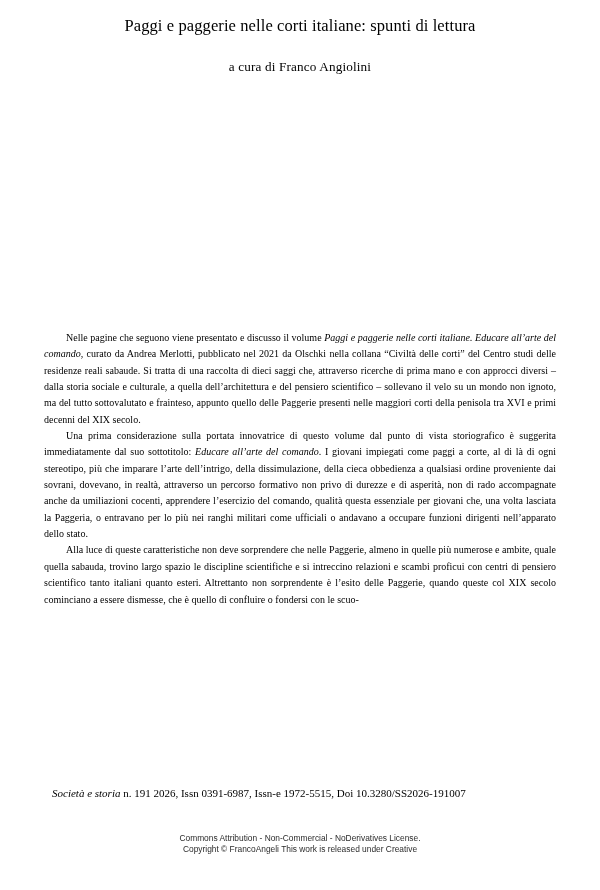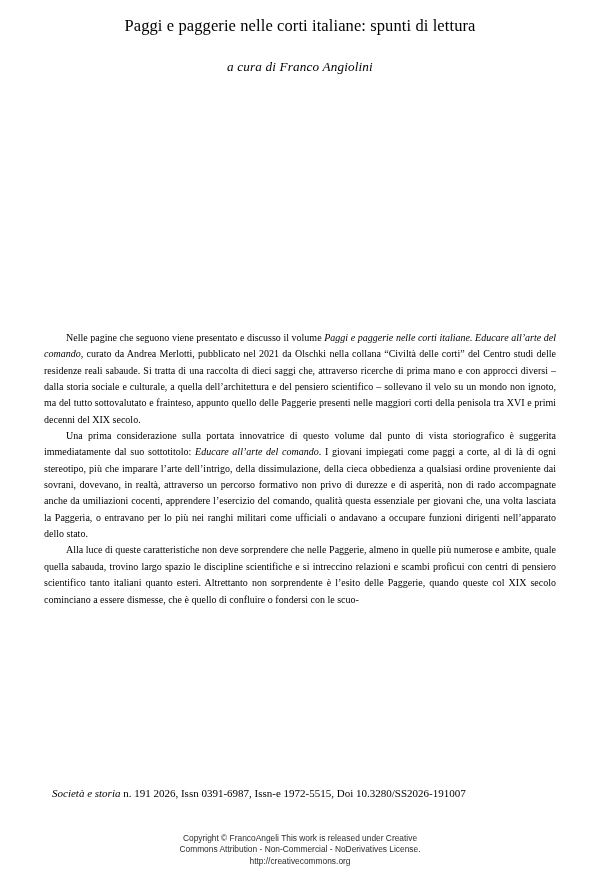--- a/index.html
+++ b/index.html
@@ -35,21 +35,20 @@
     font-size: 16.5px;
     line-height: 1.25;
     font-weight: normal;
     margin: 0;
     letter-spacing: 0.1px;
   }
   .doc-byline {
     margin: 0;
     margin-top: 22px;
     font-size: 13.2px;
-    font-style: italic;
     font-weight: normal;
     letter-spacing: 0.15px;
   }
 
   
   .body-block {
     position: absolute;
     top: 330px;
     left: 44px;
     width: 512px;
@@ -110,18 +109,17 @@
     <p class="para"><span>Nelle pagine che seguono viene presentato e discusso il volume </span><i>Paggi e paggerie nelle corti italiane. Educare all’arte del comando</i><span>, curato da Andrea Merlotti, pubblicato nel 2021 da Olschki nella collana “Civiltà delle corti” del Centro studi delle residenze reali sabaude. Si tratta di una raccolta di dieci saggi che, attraverso ricerche di prima mano e con approcci diversi – dalla storia sociale e culturale, a quella dell’architettura e del pensiero scientifico – sollevano il velo su un mondo non ignoto, ma del tutto sottovalutato e frainteso, appunto quello delle Paggerie presenti nelle maggiori corti della penisola tra XVI e primi decenni del XIX secolo.</span></p>
     <p class="para"><span>Una prima considerazione sulla portata innovatrice di questo volume dal punto di vista storiografico è suggerita immediatamente dal suo sottotitolo: </span><i>Educare all’arte del comando</i><span>. I giovani impiegati come paggi a corte, al di là di ogni stereotipo, più che imparare l’arte dell’intrigo, della dissimulazione, della cieca obbedienza a qualsiasi ordine proveniente dai sovrani, dovevano, in realtà, attraverso un percorso formativo non privo di durezze e di asperità, non di rado accompagnate anche da umiliazioni cocenti, apprendere l’esercizio del comando, qualità questa essenziale per giovani che, una volta lasciata la Paggeria, o entravano per lo più nei ranghi militari come  ufficiali o andavano a occupare funzioni dirigenti nell’apparato dello stato.</span></p>
     <p class="para"><span>Alla luce di queste caratteristiche non deve sorprendere che nelle Paggerie, almeno in quelle più numerose e ambite, quale quella sabauda, trovino largo spazio le discipline scientifiche e si intreccino relazioni e scambi proficui con centri di pensiero scientifico tanto italiani quanto esteri. Altrettanto non sorprendente è l’esito delle Paggerie, quando queste col XIX secolo cominciano a essere dismesse, che è quello di confluire o fondersi con le scuo-</span></p>
   </div>
 
   <div class="journal-line">
     <span class="jtitle">Società e storia</span><span> n. 191 2026, Issn 0391-6987, Issn-e 1972-5515, Doi 10.3280/SS2026-191007</span>
   </div>
 
   <div class="copyright-block">
+    <div>Commons Attribution - Non-Commercial - NoDerivatives License.</div>
     <div>Copyright © FrancoAngeli This work is released under Creative</div>
-    <div>Commons Attribution - Non-Commercial - NoDerivatives License.</div>
-    <div>http://creativecommons.org</div>
   </div>
 
 </div>
 
 </body></html>

